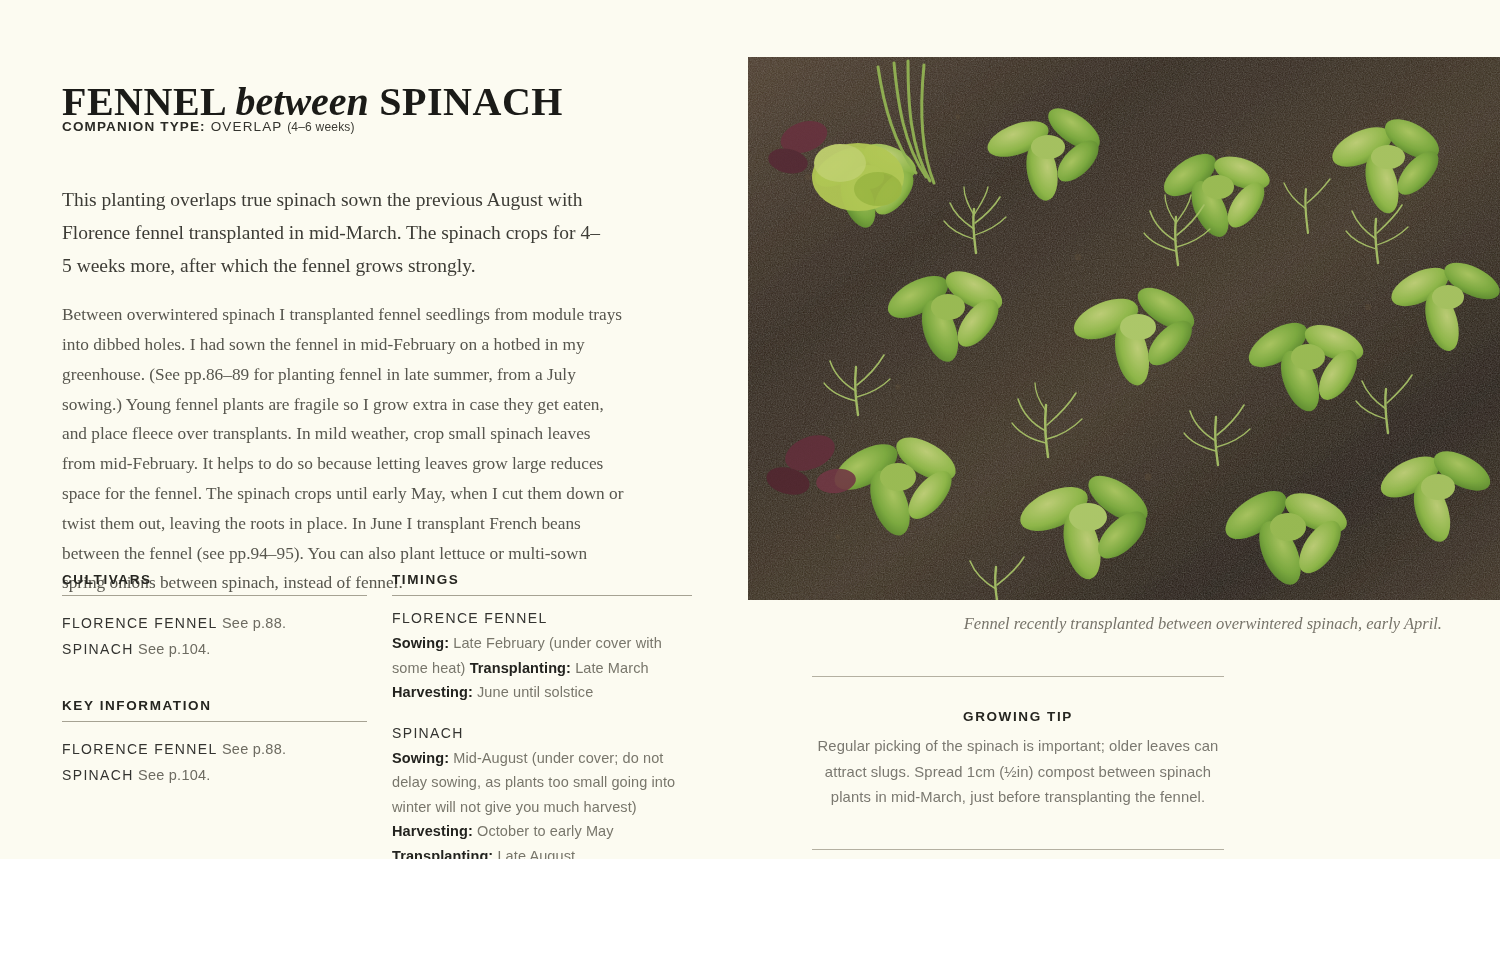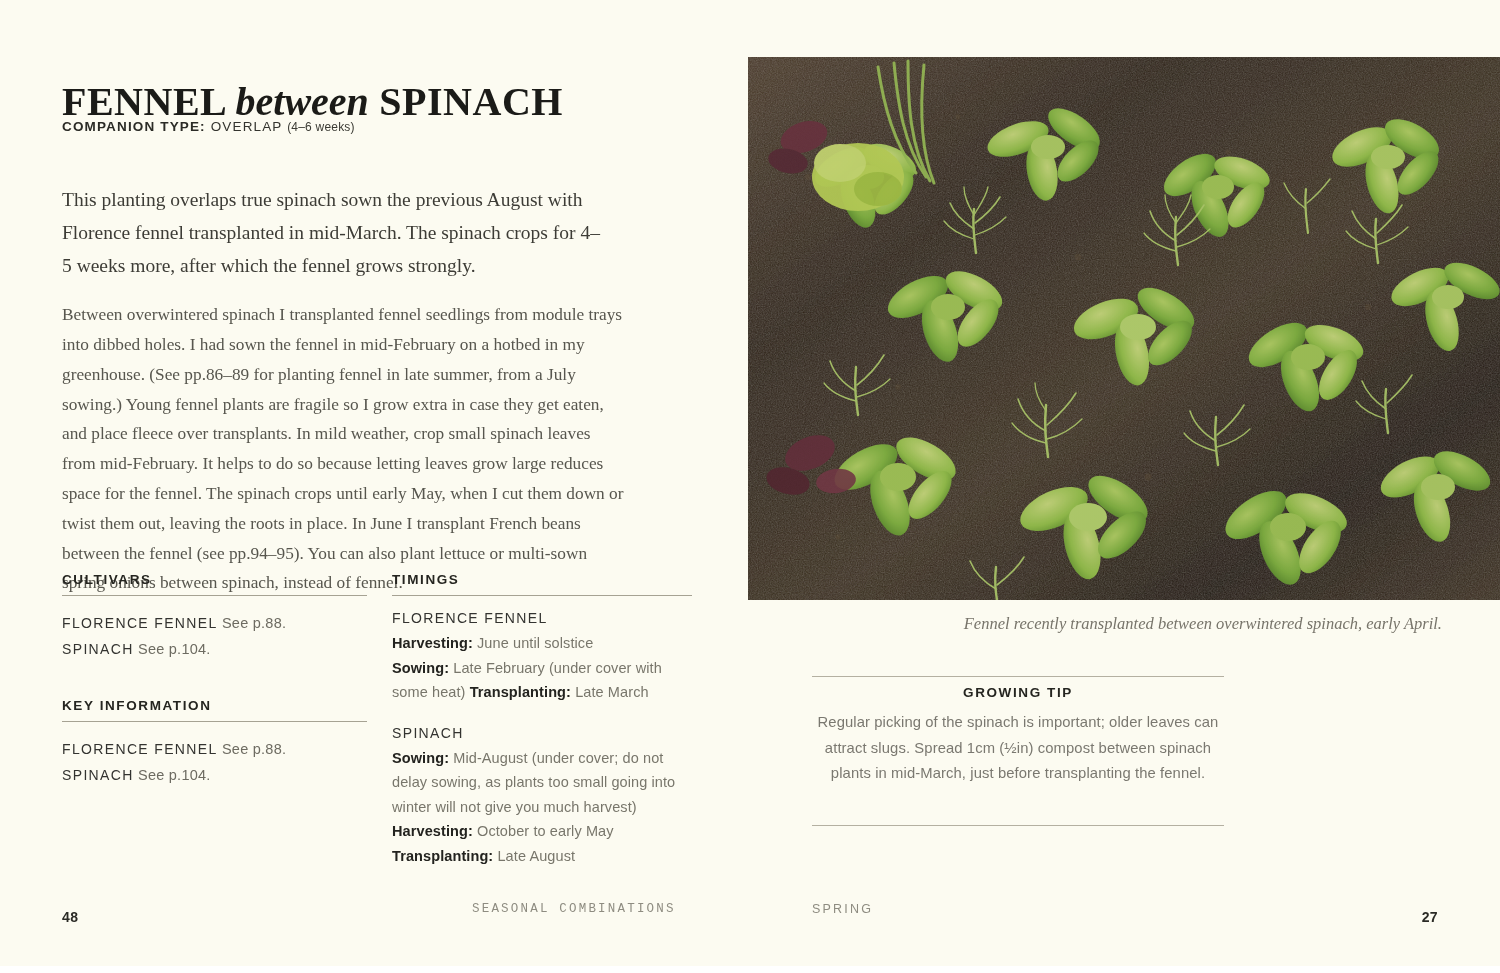--- a/index.html
+++ b/index.html
@@ -7,21 +7,21 @@
     margin: 0; padding: 0;
     width: 1500px; height: 973px;
     background: #ffffff;
   }
   body {
     font-family: "Liberation Sans", sans-serif;
     -webkit-font-smoothing: antialiased;
   }
   .spread {
     position: relative;
-    width: 1500px; height: 966px;
+    width: 1500px; height: 859px;
     background: #86efac;
     overflow: hidden;
   }
 
   
   .page-left {
     position: absolute;
     left: 0; top: 0;
     width: 750px; height: 973px;
     background: #fcfbf1;
@@ -189,21 +189,21 @@
     height: 1px;
     background: #b4b0a1;
     width: 100%;
   }
   .tip-title {
     text-align: center;
     font-size: 13.5px;
     font-weight: 700;
     letter-spacing: 1.6px;
     color: #252520;
-    margin-top: 8px;
+    margin-top: 32px;
   }
   .tip-body {
     text-align: center;
     font-size: 14.8px;
     line-height: 25.5px;
     color: #7a7870;
     margin-top: 10px;
     letter-spacing: 0.1px;
   }
   .tip-rule-bottom {
@@ -262,28 +262,28 @@
       </div>
     </div>
 
     <div class="col-timings">
       <div class="sec-head">TIMINGS</div>
       <div class="rule"></div>
 
       <div>
         <div class="sub-head">FLORENCE FENNEL</div>
         <p class="tline">
-          <b>Harvesting:</b>
-          <span>June until solstice</span>
-        </p>
-        <p class="tline">
           <b>Sowing:</b>
           <span>Late February (under cover with some heat)</span>
           <b>Transplanting:</b>
           <span>Late March</span>
+        </p>
+        <p class="tline">
+          <b>Harvesting:</b>
+          <span>June until solstice</span>
         </p>
       </div>
 
       <div class="t-gap"></div>
 
       <div>
         <div class="sub-head">SPINACH</div>
         <p class="tline">
           <b>Sowing:</b>
           <span>Mid-August (under cover; do not delay sowing, as plants too small going into winter will not give you much harvest)</span>

